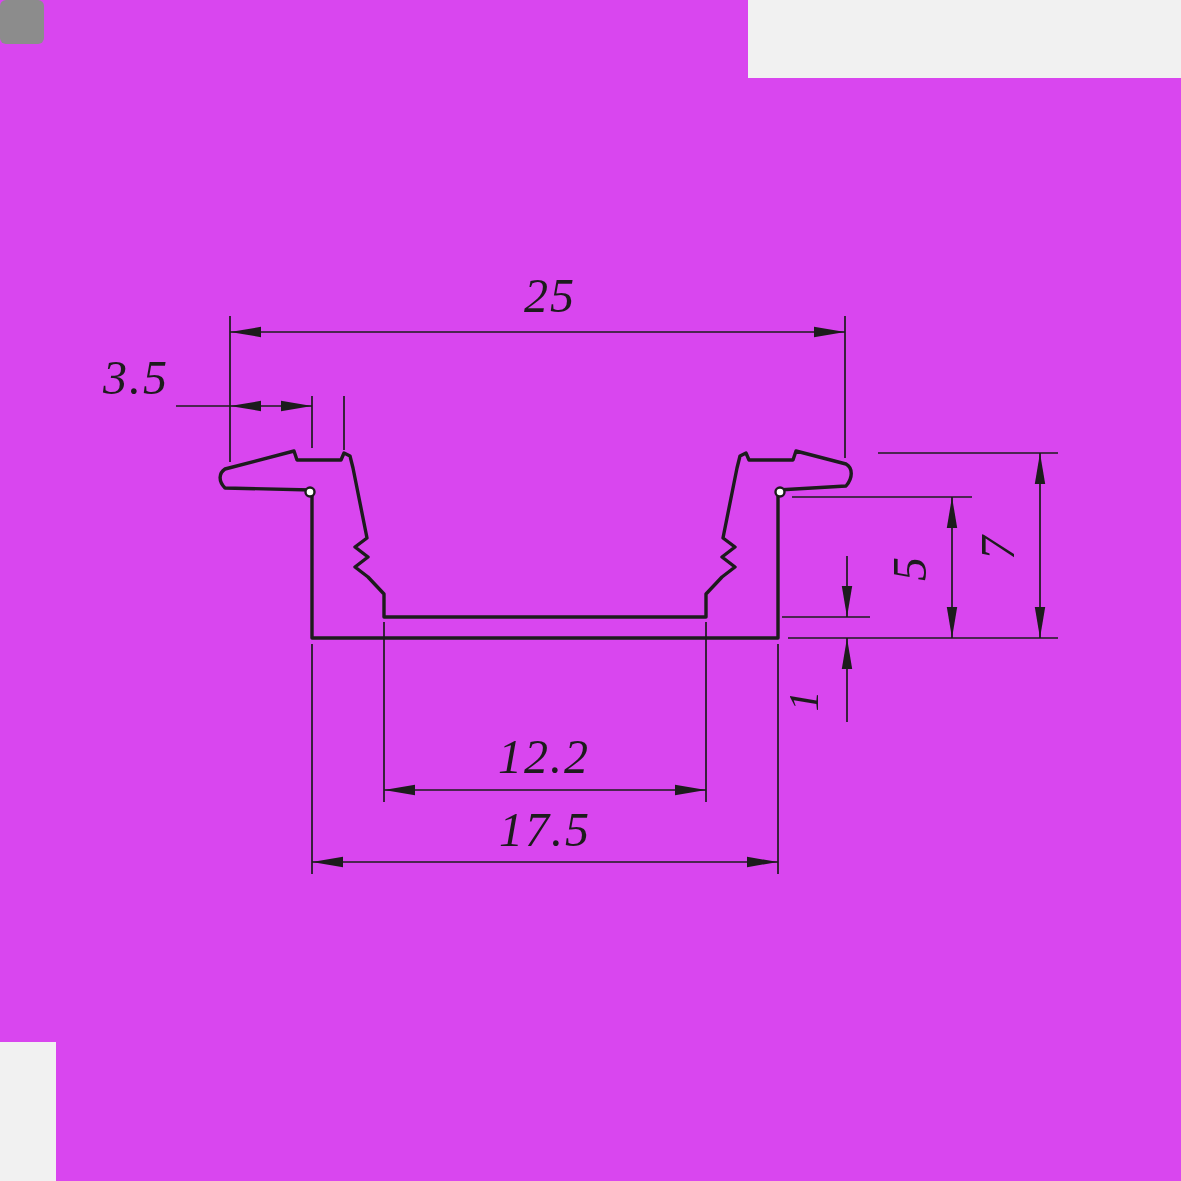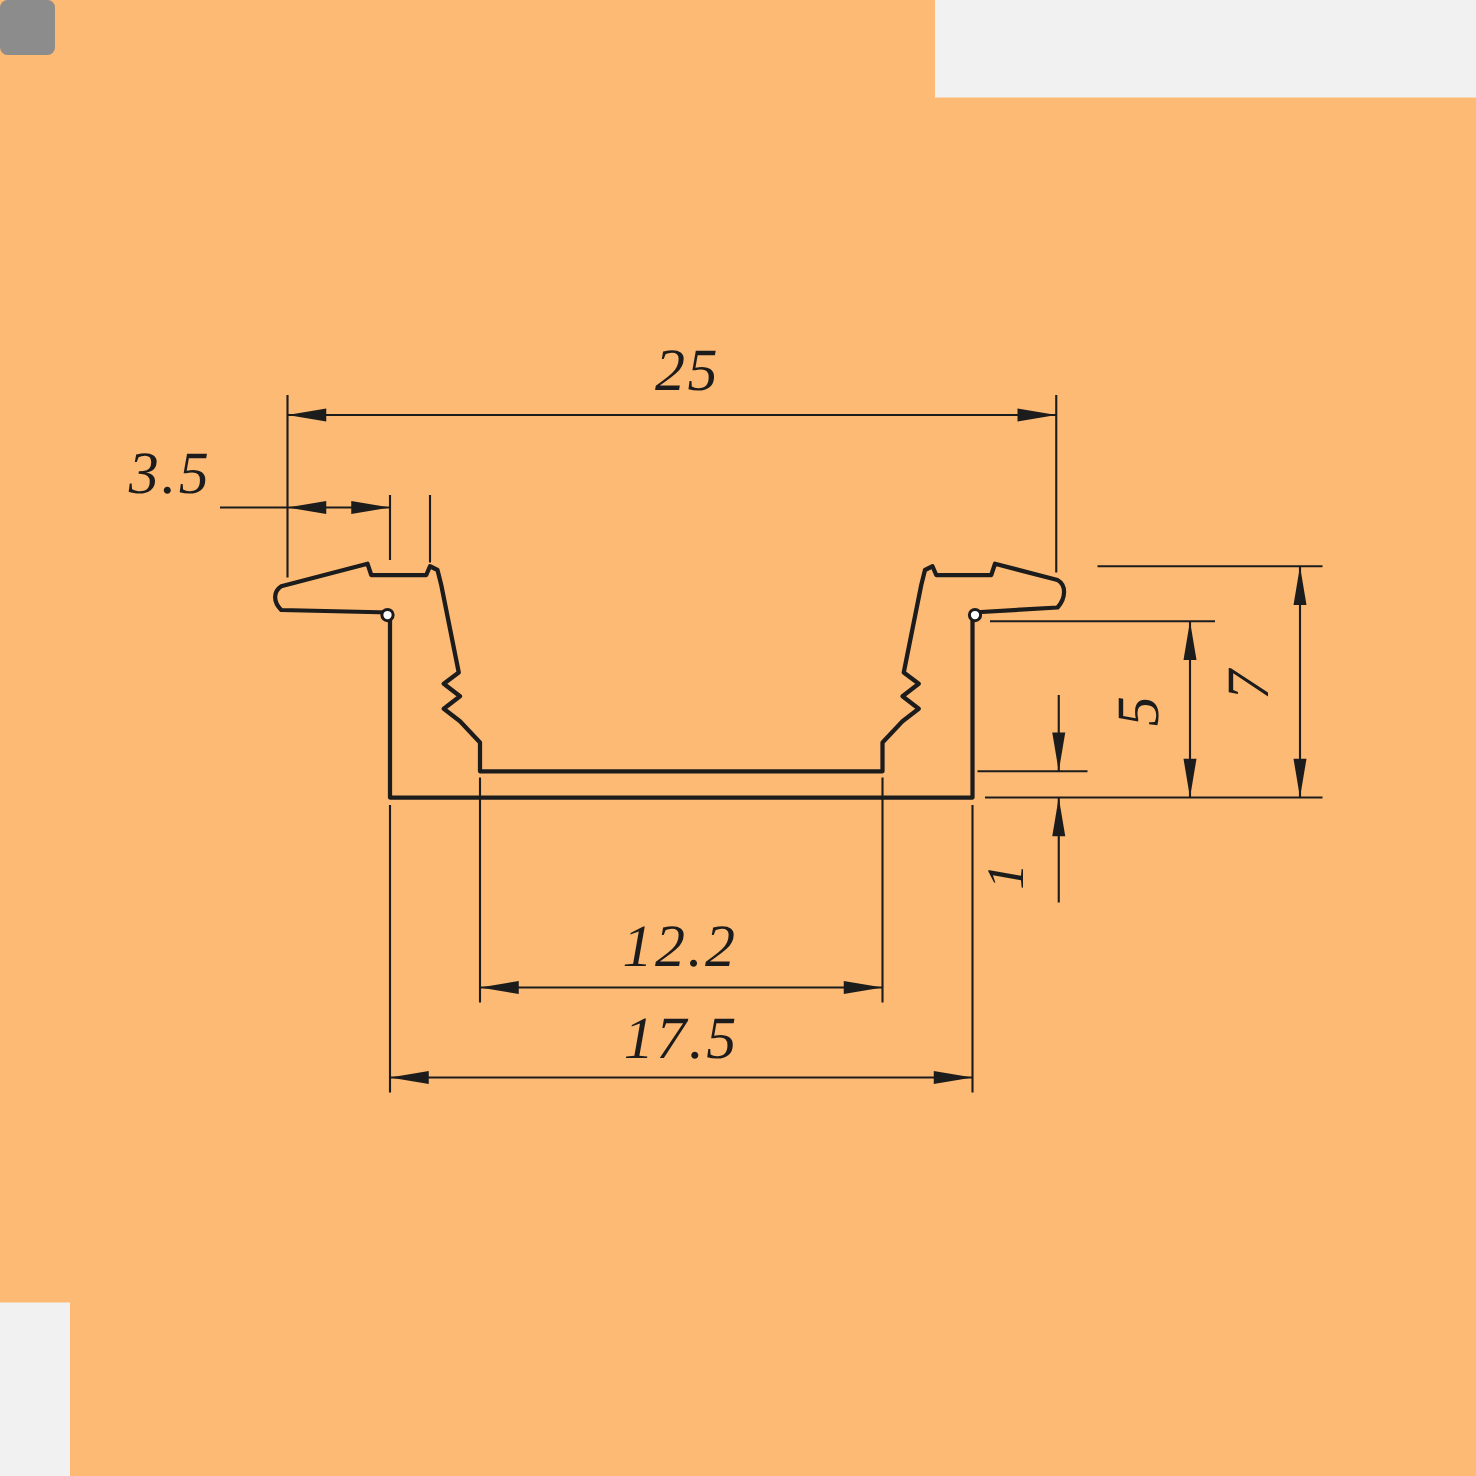--- a/index.html
+++ b/index.html
@@ -4,21 +4,21 @@
 <style>
   html, body {
     margin: 0;
     padding: 0;
     background: #ffffff;
   }
   .canvas {
     position: relative;
     width: 1181px;
     height: 1181px;
-    background: #fdba74;
+    background: #d946ef;
     overflow: hidden;
   }
   svg { display: block; }
   .outline {
     fill: none;
     stroke: #1c1c1c;
     stroke-width: 3.4;
     stroke-linejoin: round;
     stroke-linecap: round;
   }

